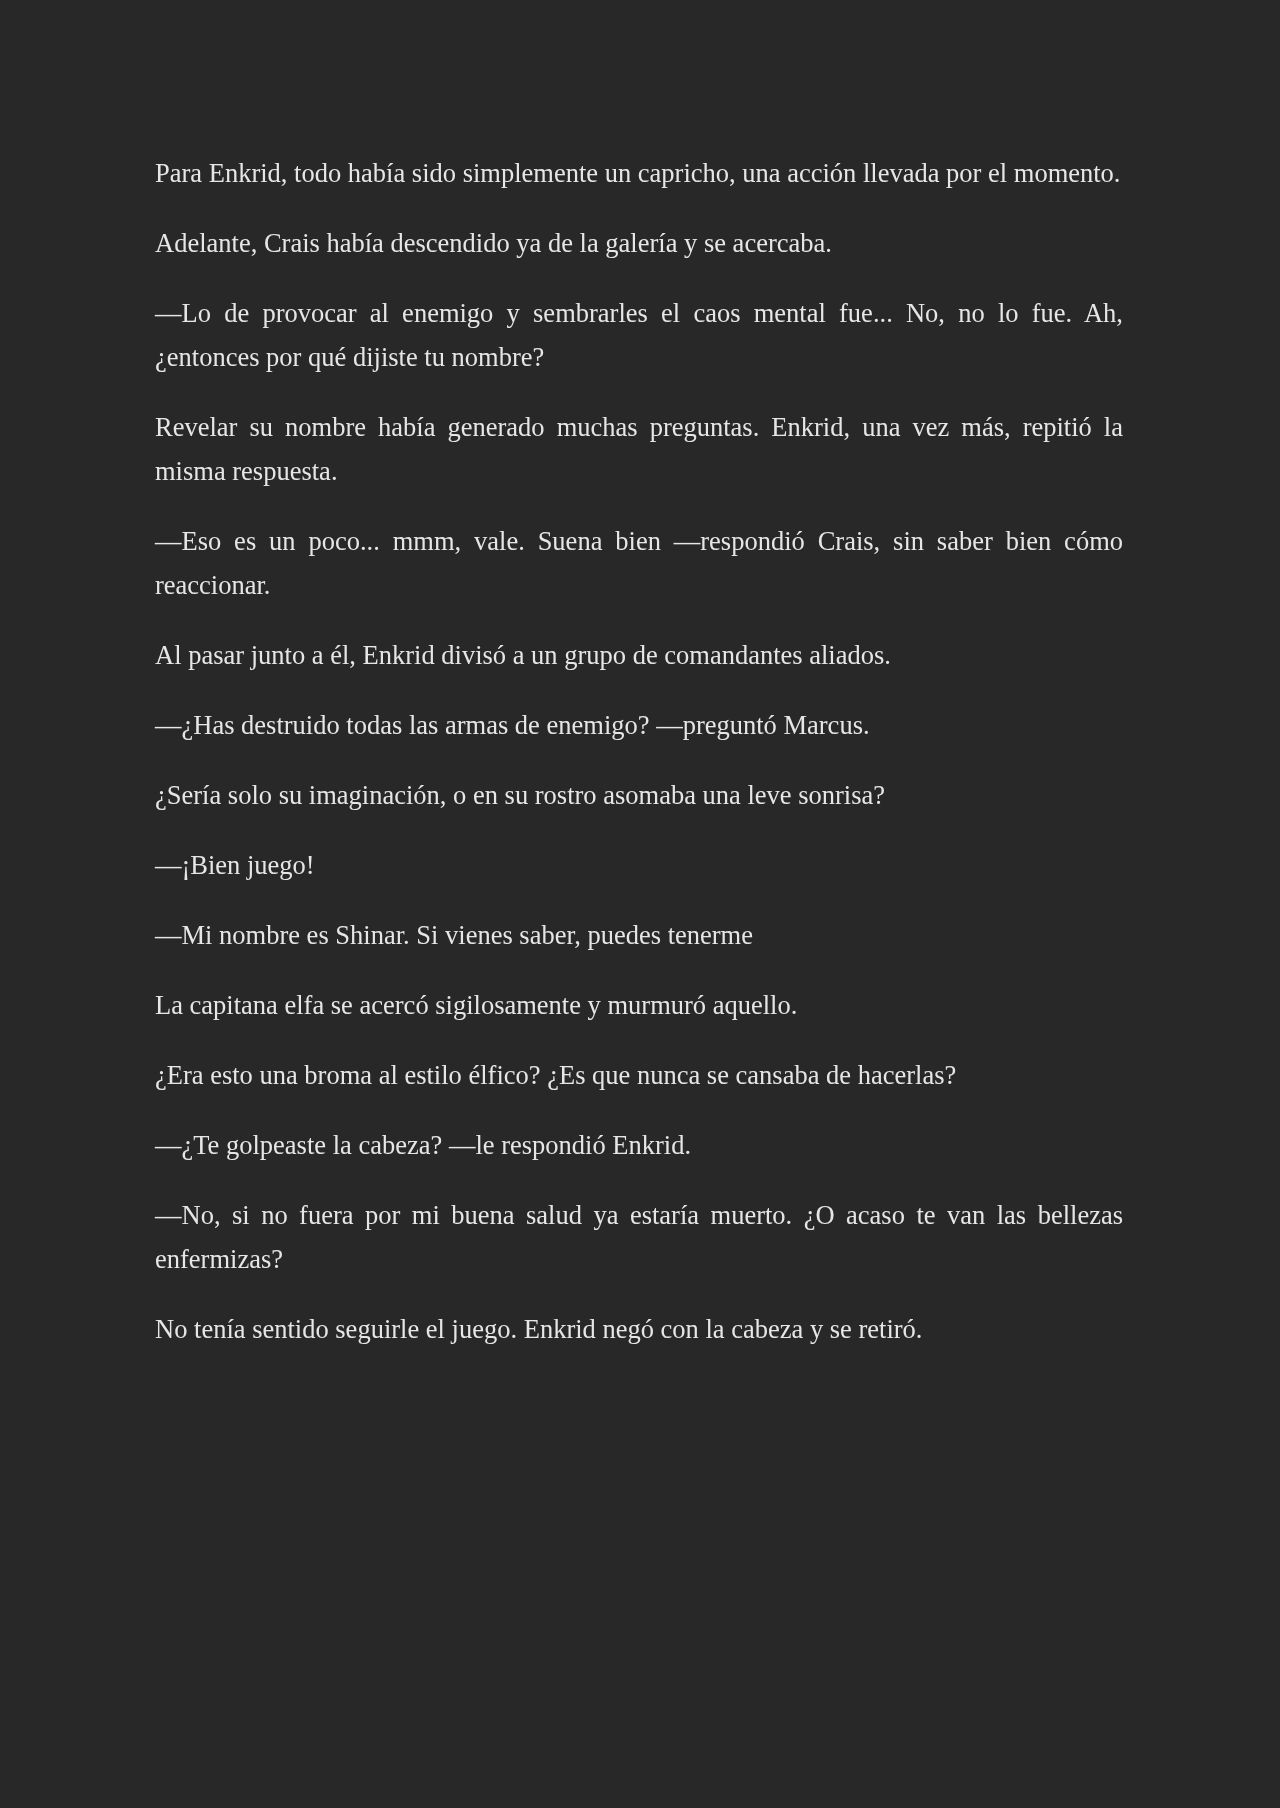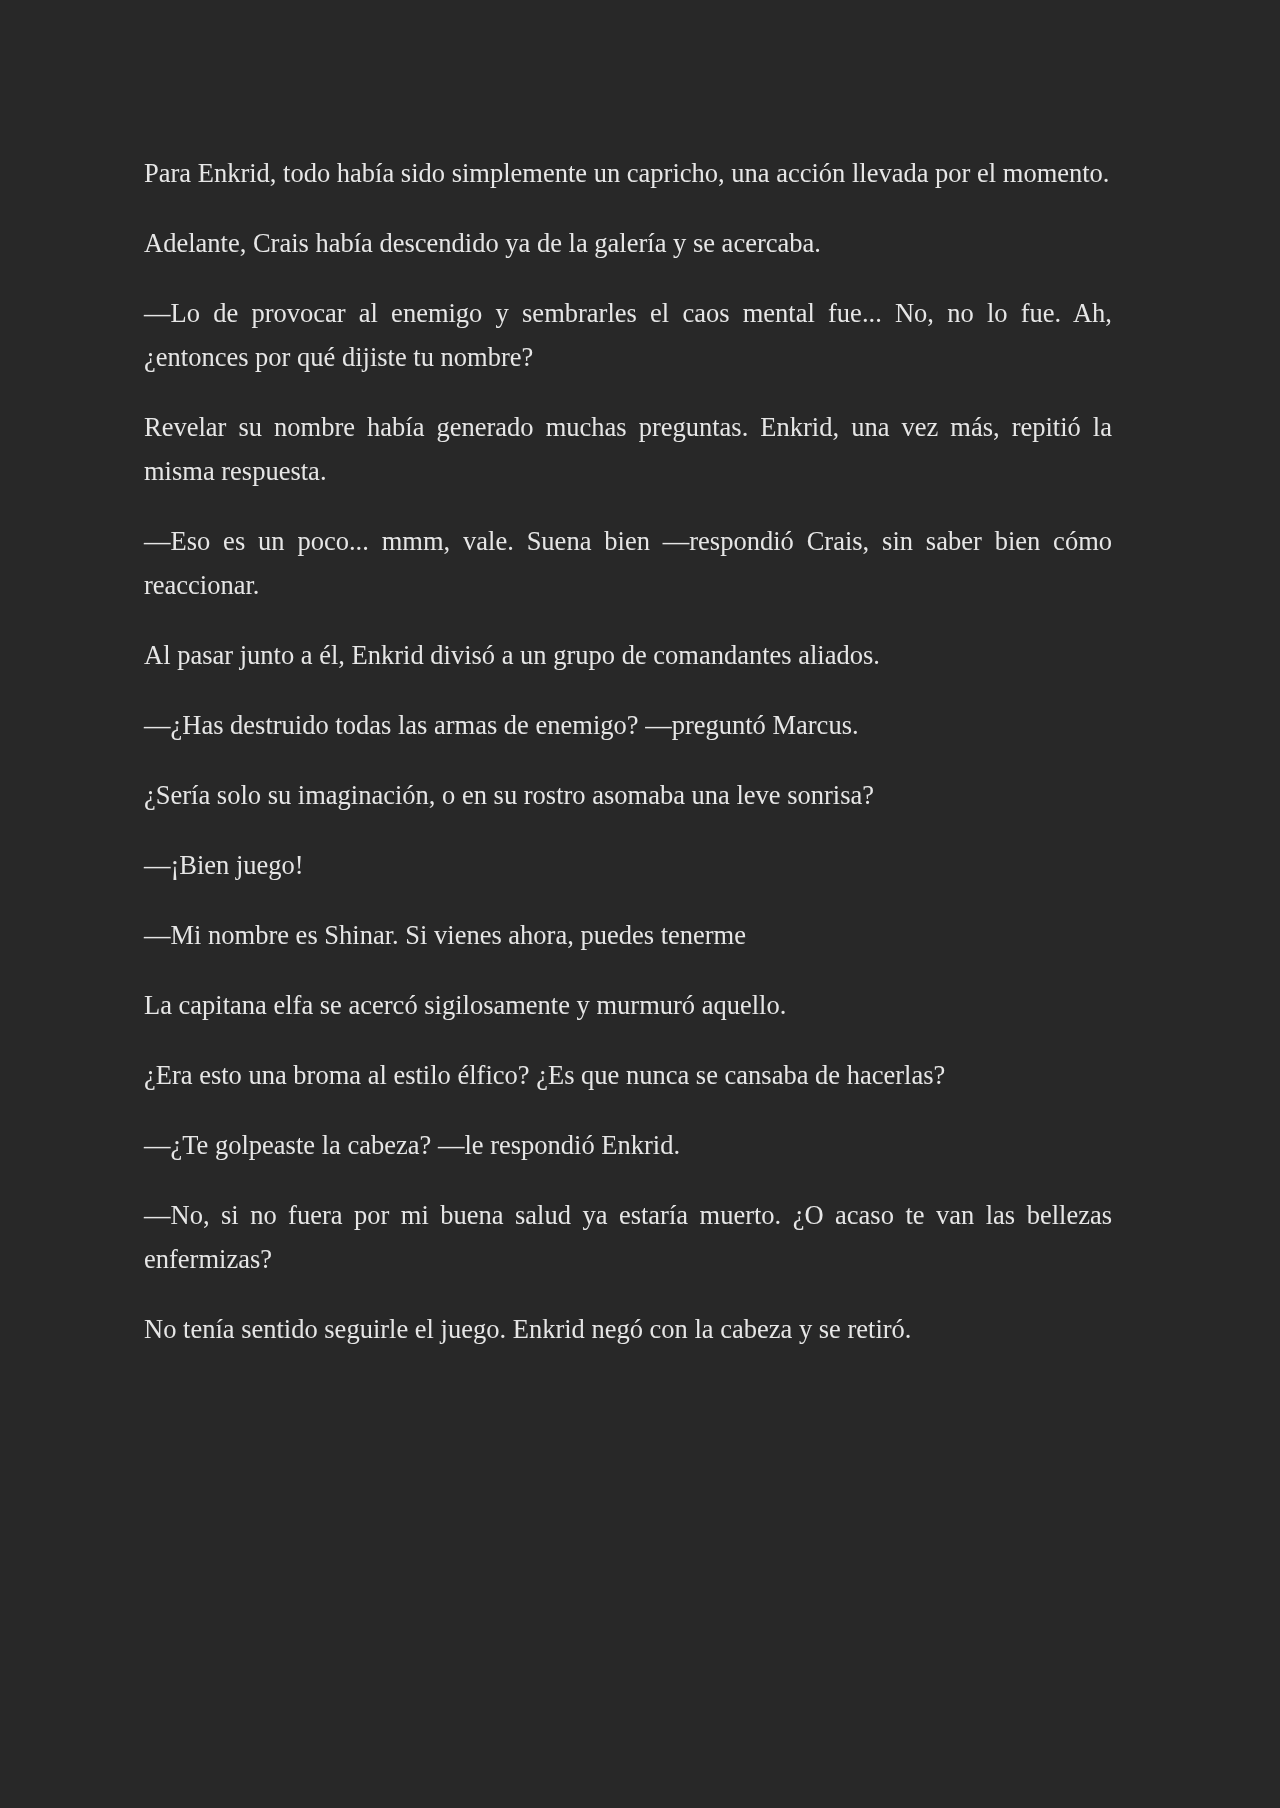--- a/index.html
+++ b/index.html
@@ -8,21 +8,21 @@
       background: #282828;
     }
     body {
       width: 1280px;
       height: 1808px;
       overflow: hidden;
       position: relative;
     }
     .reader {
       position: absolute;
-      left: 144px;
+      left: 155px;
       top: 151px;
       width: 968px;
       font-family: "Liberation Serif", "DejaVu Serif", serif;
       font-size: 26.5px;
       line-height: 44px;
       color: #e6e6e6;
       text-align: justify;
     }
     .reader p {
       margin: 0 0 26px 0;
@@ -35,19 +35,19 @@
 <main class="reader">
   <p>Para Enkrid, todo había sido simplemente un capricho, una acción llevada por el momento.</p>
   <p>Adelante, Crais había descendido ya de la galería y se acercaba.</p>
   <p>—Lo de provocar al enemigo y sembrarles el caos mental fue... No, no lo fue. Ah, ¿entonces por qué dijiste tu nombre?</p>
   <p>Revelar su nombre había generado muchas preguntas. Enkrid, una vez más, repitió la misma respuesta.</p>
   <p>—Eso es un poco... mmm, vale. Suena bien —respondió Crais, sin saber bien cómo reaccionar.</p>
   <p>Al pasar junto a él, Enkrid divisó a un grupo de comandantes aliados.</p>
   <p>—¿Has destruido todas las armas de enemigo? —preguntó Marcus.</p>
   <p>¿Sería solo su imaginación, o en su rostro asomaba una leve sonrisa?</p>
   <p>—¡Bien juego!</p>
-  <p>—Mi nombre es Shinar. Si vienes ahora, puedes tenerme</p>
+  <p>—Mi nombre es Shinar. Si vienes saber, puedes tenerme</p>
   <p>La capitana elfa se acercó sigilosamente y murmuró aquello.</p>
   <p>¿Era esto una broma al estilo élfico? ¿Es que nunca se cansaba de hacerlas?</p>
   <p>—¿Te golpeaste la cabeza? —le respondió Enkrid.</p>
   <p>—No, si no fuera por mi buena salud ya estaría muerto. ¿O acaso te van las bellezas enfermizas?</p>
   <p>No tenía sentido seguirle el juego. Enkrid negó con la cabeza y se retiró.</p>
 </main>
 
 </body></html>

